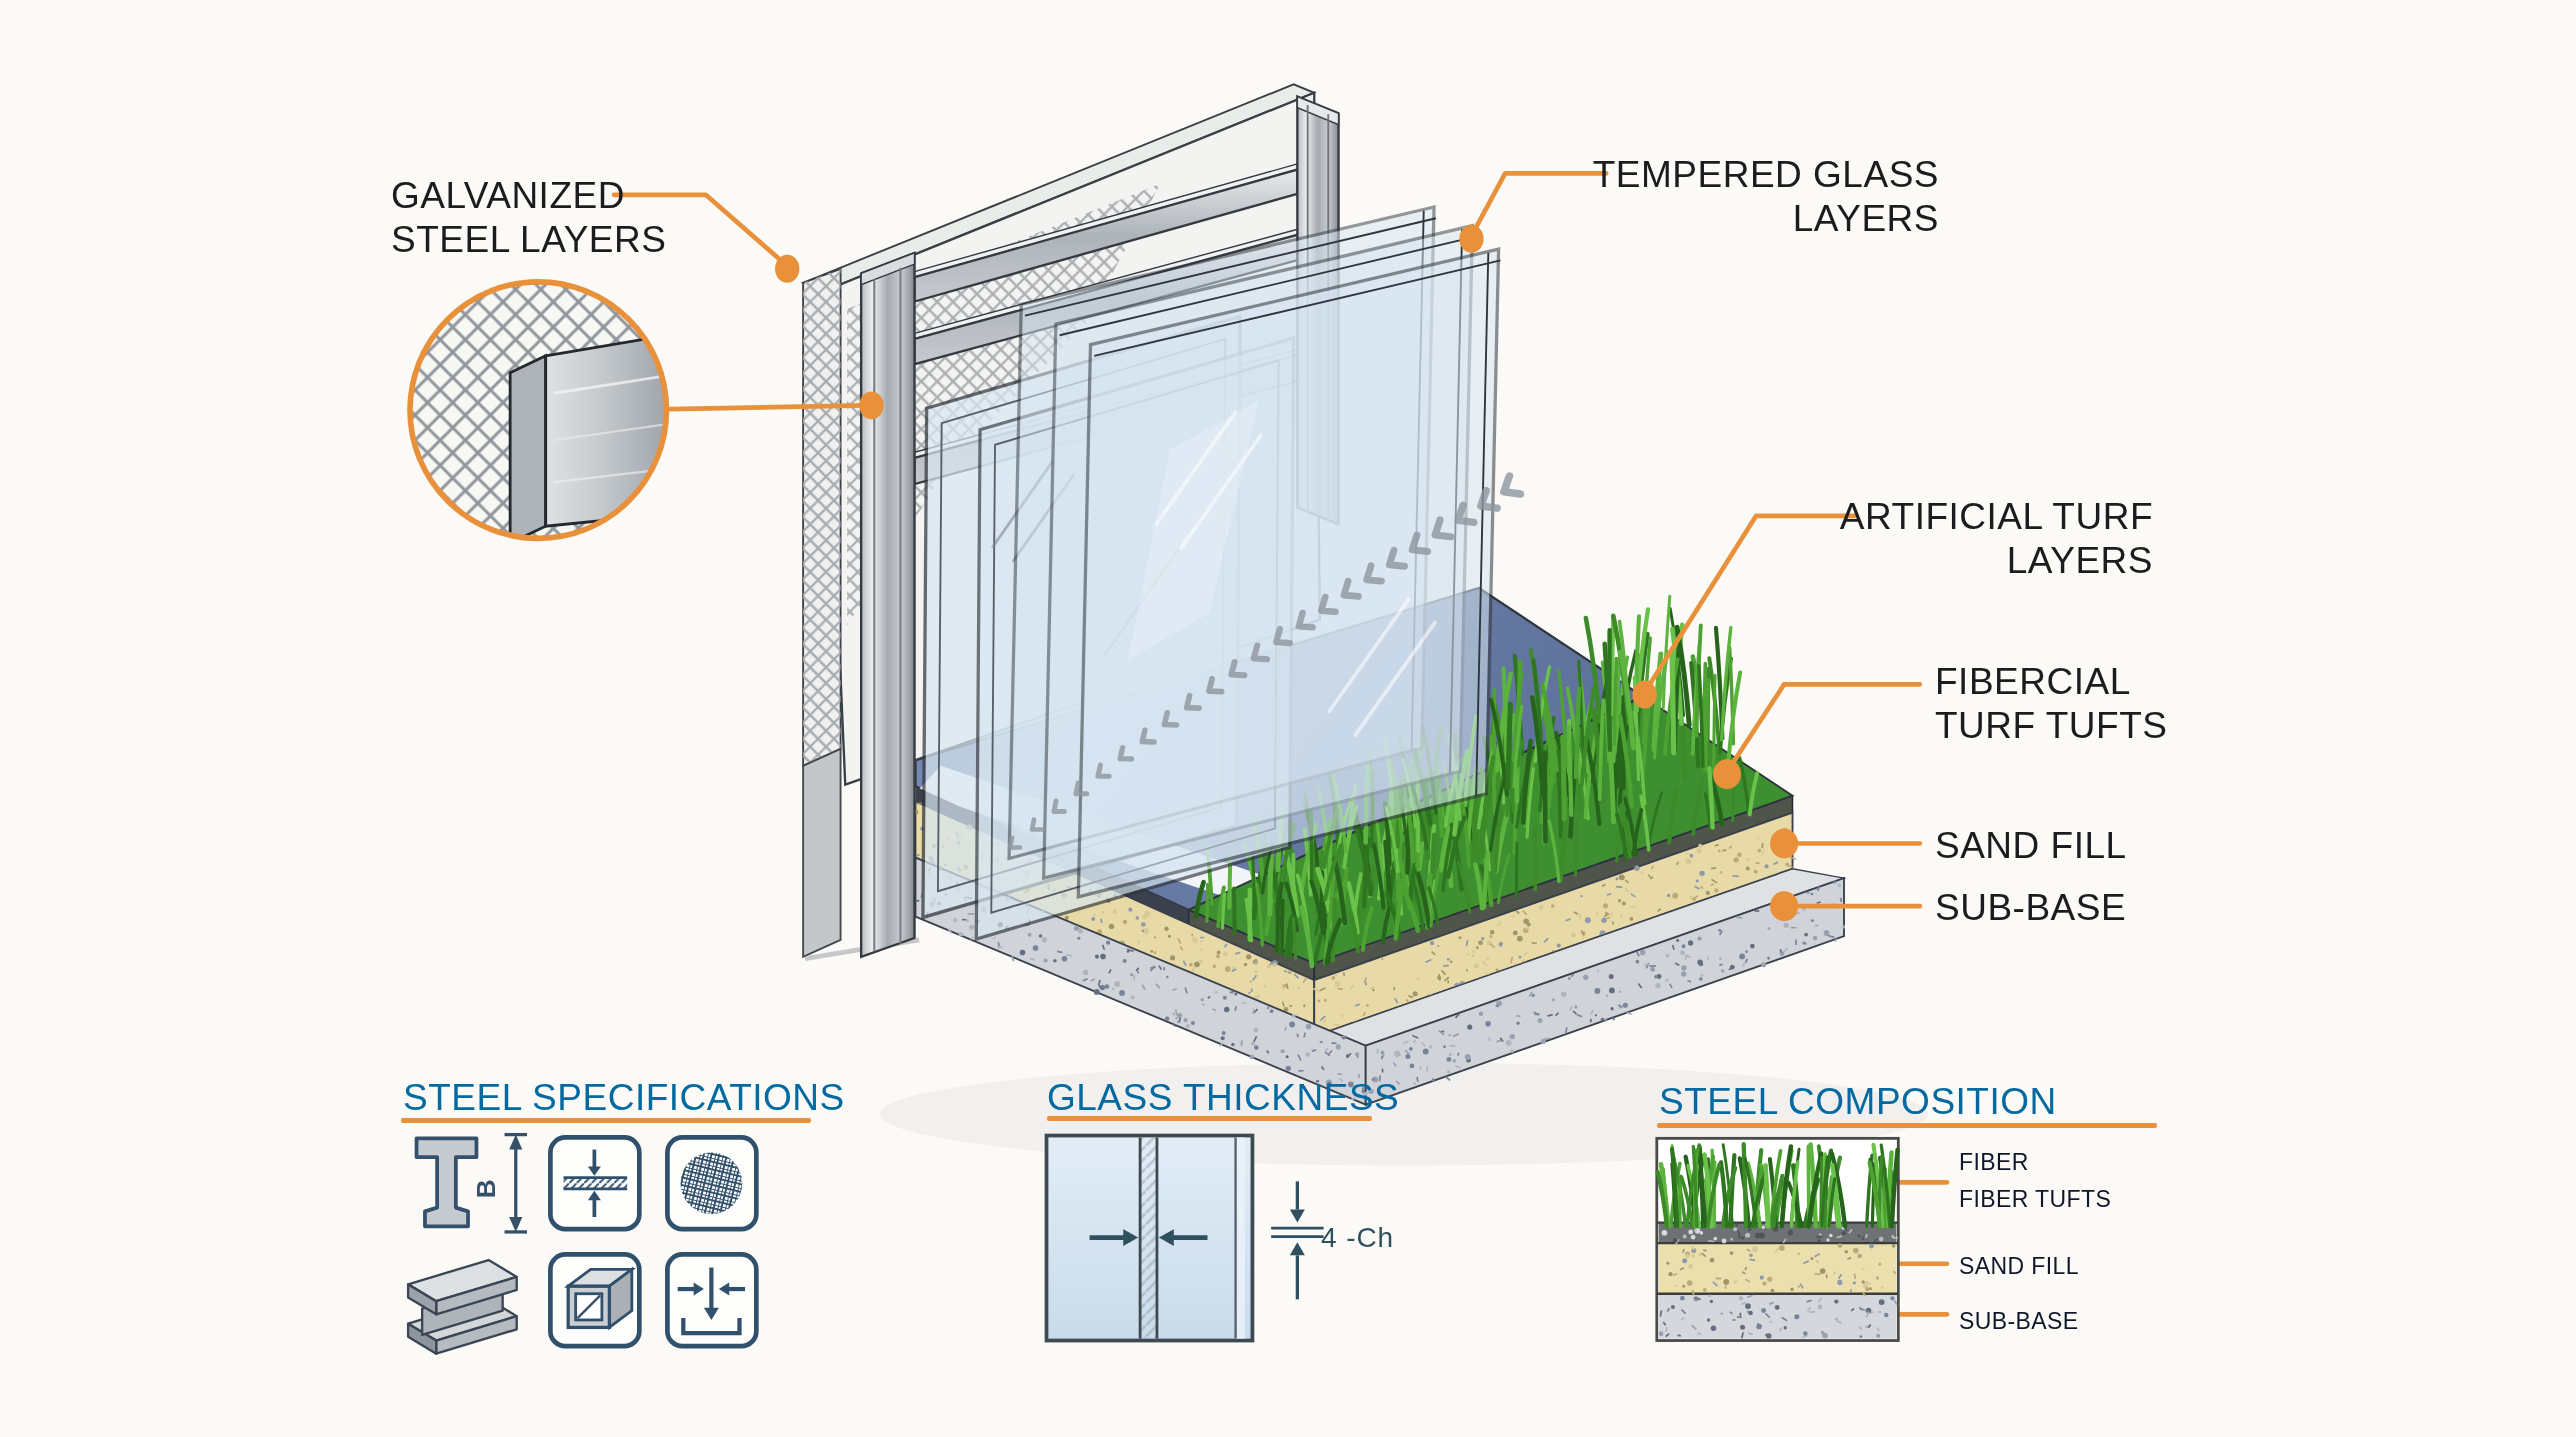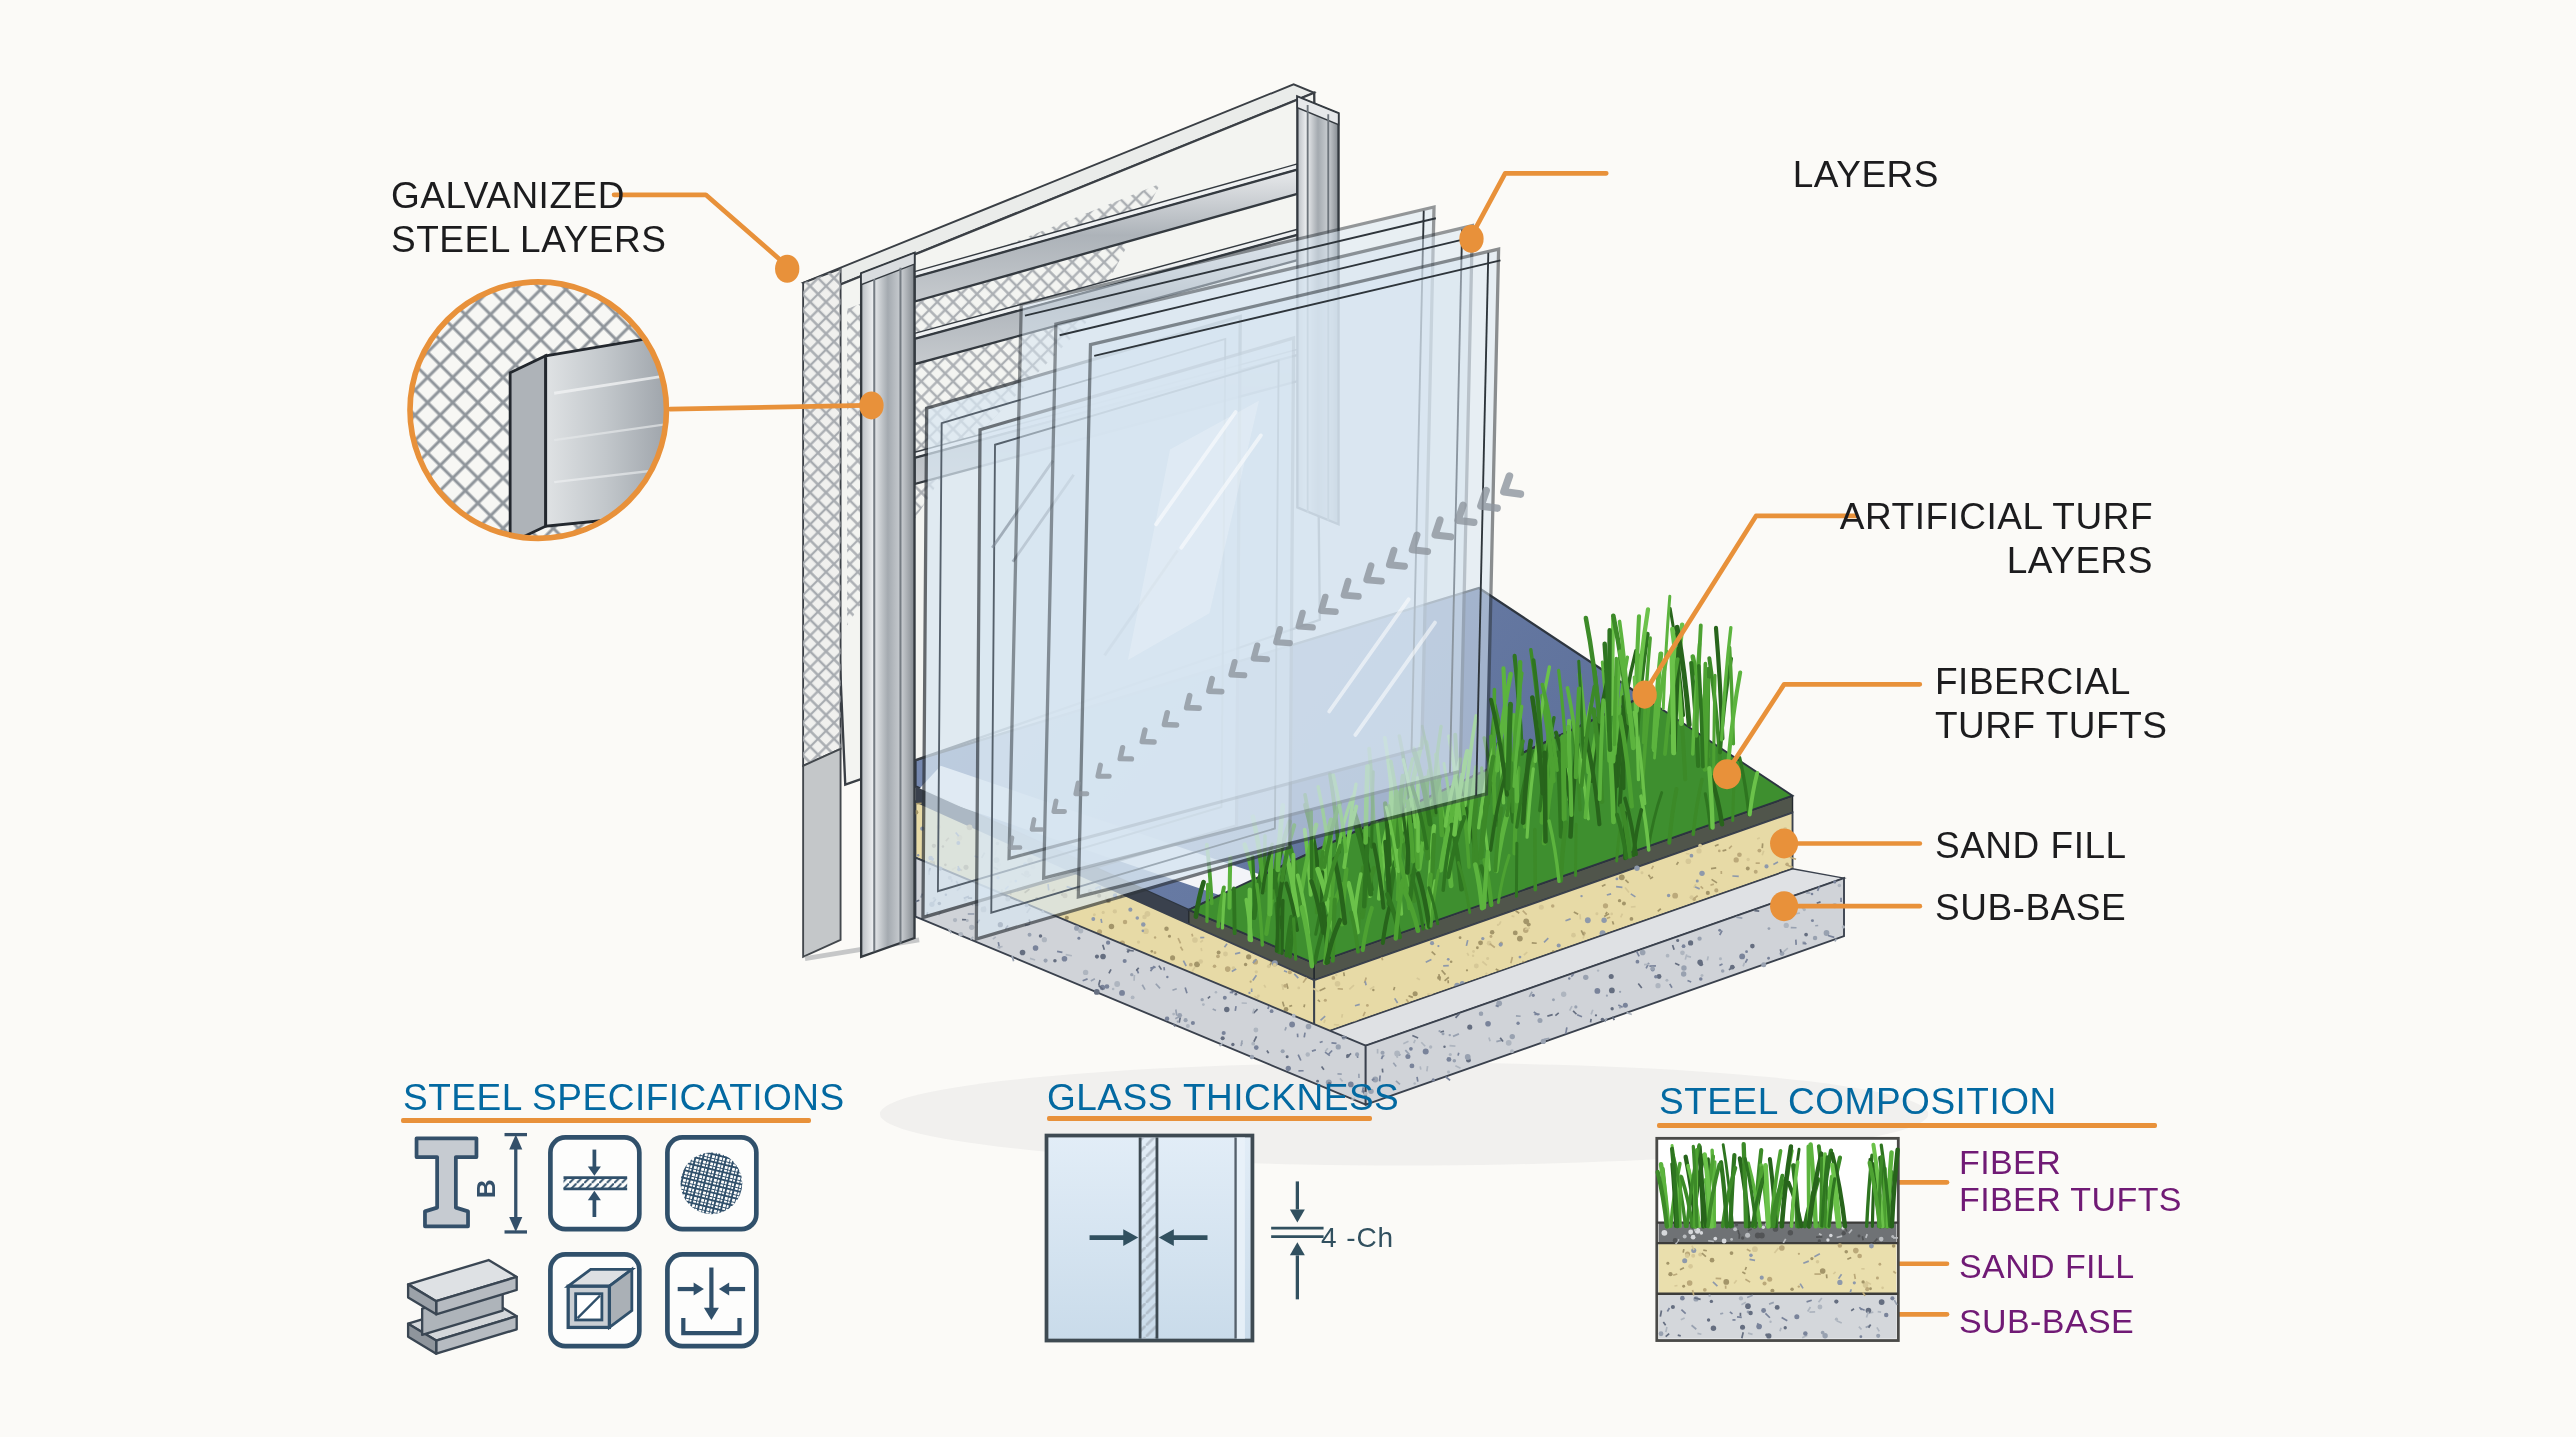--- a/index.html
+++ b/index.html
@@ -3,21 +3,21 @@
 <meta charset="utf-8">
 <style>
   html,body{margin:0;padding:0;background:#e8e8e8;}
   .canvas{position:relative;width:2576px;height:1438px;background:#FBFAF7;overflow:hidden;
           font-family:"Liberation Sans","DejaVu Sans",sans-serif;color:#1C1C1E;}
   .canvas svg{position:absolute;left:0;top:0;}
   .lbl{position:absolute;font-size:37px;line-height:44px;letter-spacing:0.5px;color:#1C1C1E;white-space:nowrap;}
   .lbl.r{text-align:right;}
   .title{position:absolute;font-size:37px;letter-spacing:0.5px;color:#0369a1;white-space:nowrap;}
   .underline{position:absolute;height:4.7px;background:#E8913A;border-radius:1.9px;}
-  .small-lbl{position:absolute;font-size:34px;line-height:37px;letter-spacing:0.4px;color:#701a75;white-space:nowrap;}
+  .small-lbl{position:absolute;font-size:23px;line-height:37px;letter-spacing:0.4px;color:#0f172a;white-space:nowrap;}
   .dim-lbl{position:absolute;font-size:28px;color:#31505F;letter-spacing:0.9px;white-space:nowrap;text-align:center;}
 </style>
 </head>
 <body>
 
 <div class="canvas">
 
 <svg viewBox="0 0 2752 1536" width="2576" height="1438">
   <defs>
     <linearGradient id="courtGrad" x1="0" y1="0" x2="1" y2="0.35">
@@ -1580,20 +1580,21 @@
           <path d="M1824.6,1310.0 Q1828.8,1273.6 1836.8,1243.9" stroke="#3C8A28" stroke-width="4.0" fill="none" stroke-linecap="round"></path>
         </g>
   </g>
 </svg>
 
 <div class="lbl" style="left:391px;top:174px;">
   <div>GALVANIZED</div>
   <div>STEEL LAYERS</div>
 </div>
 <div class="lbl r" style="left:1471px;top:153px;width:468px;">
+  <div>TEMPERED GLASS</div>
   <div>LAYERS</div>
 </div>
 <div class="lbl r" style="left:1685px;top:495px;width:468px;">
   <div>ARTIFICIAL TURF</div>
   <div>LAYERS</div>
 </div>
 <div class="lbl" style="left:1935px;top:660px;">
   <div>FIBERCIAL</div>
   <div>TURF TUFTS</div>
 </div>

